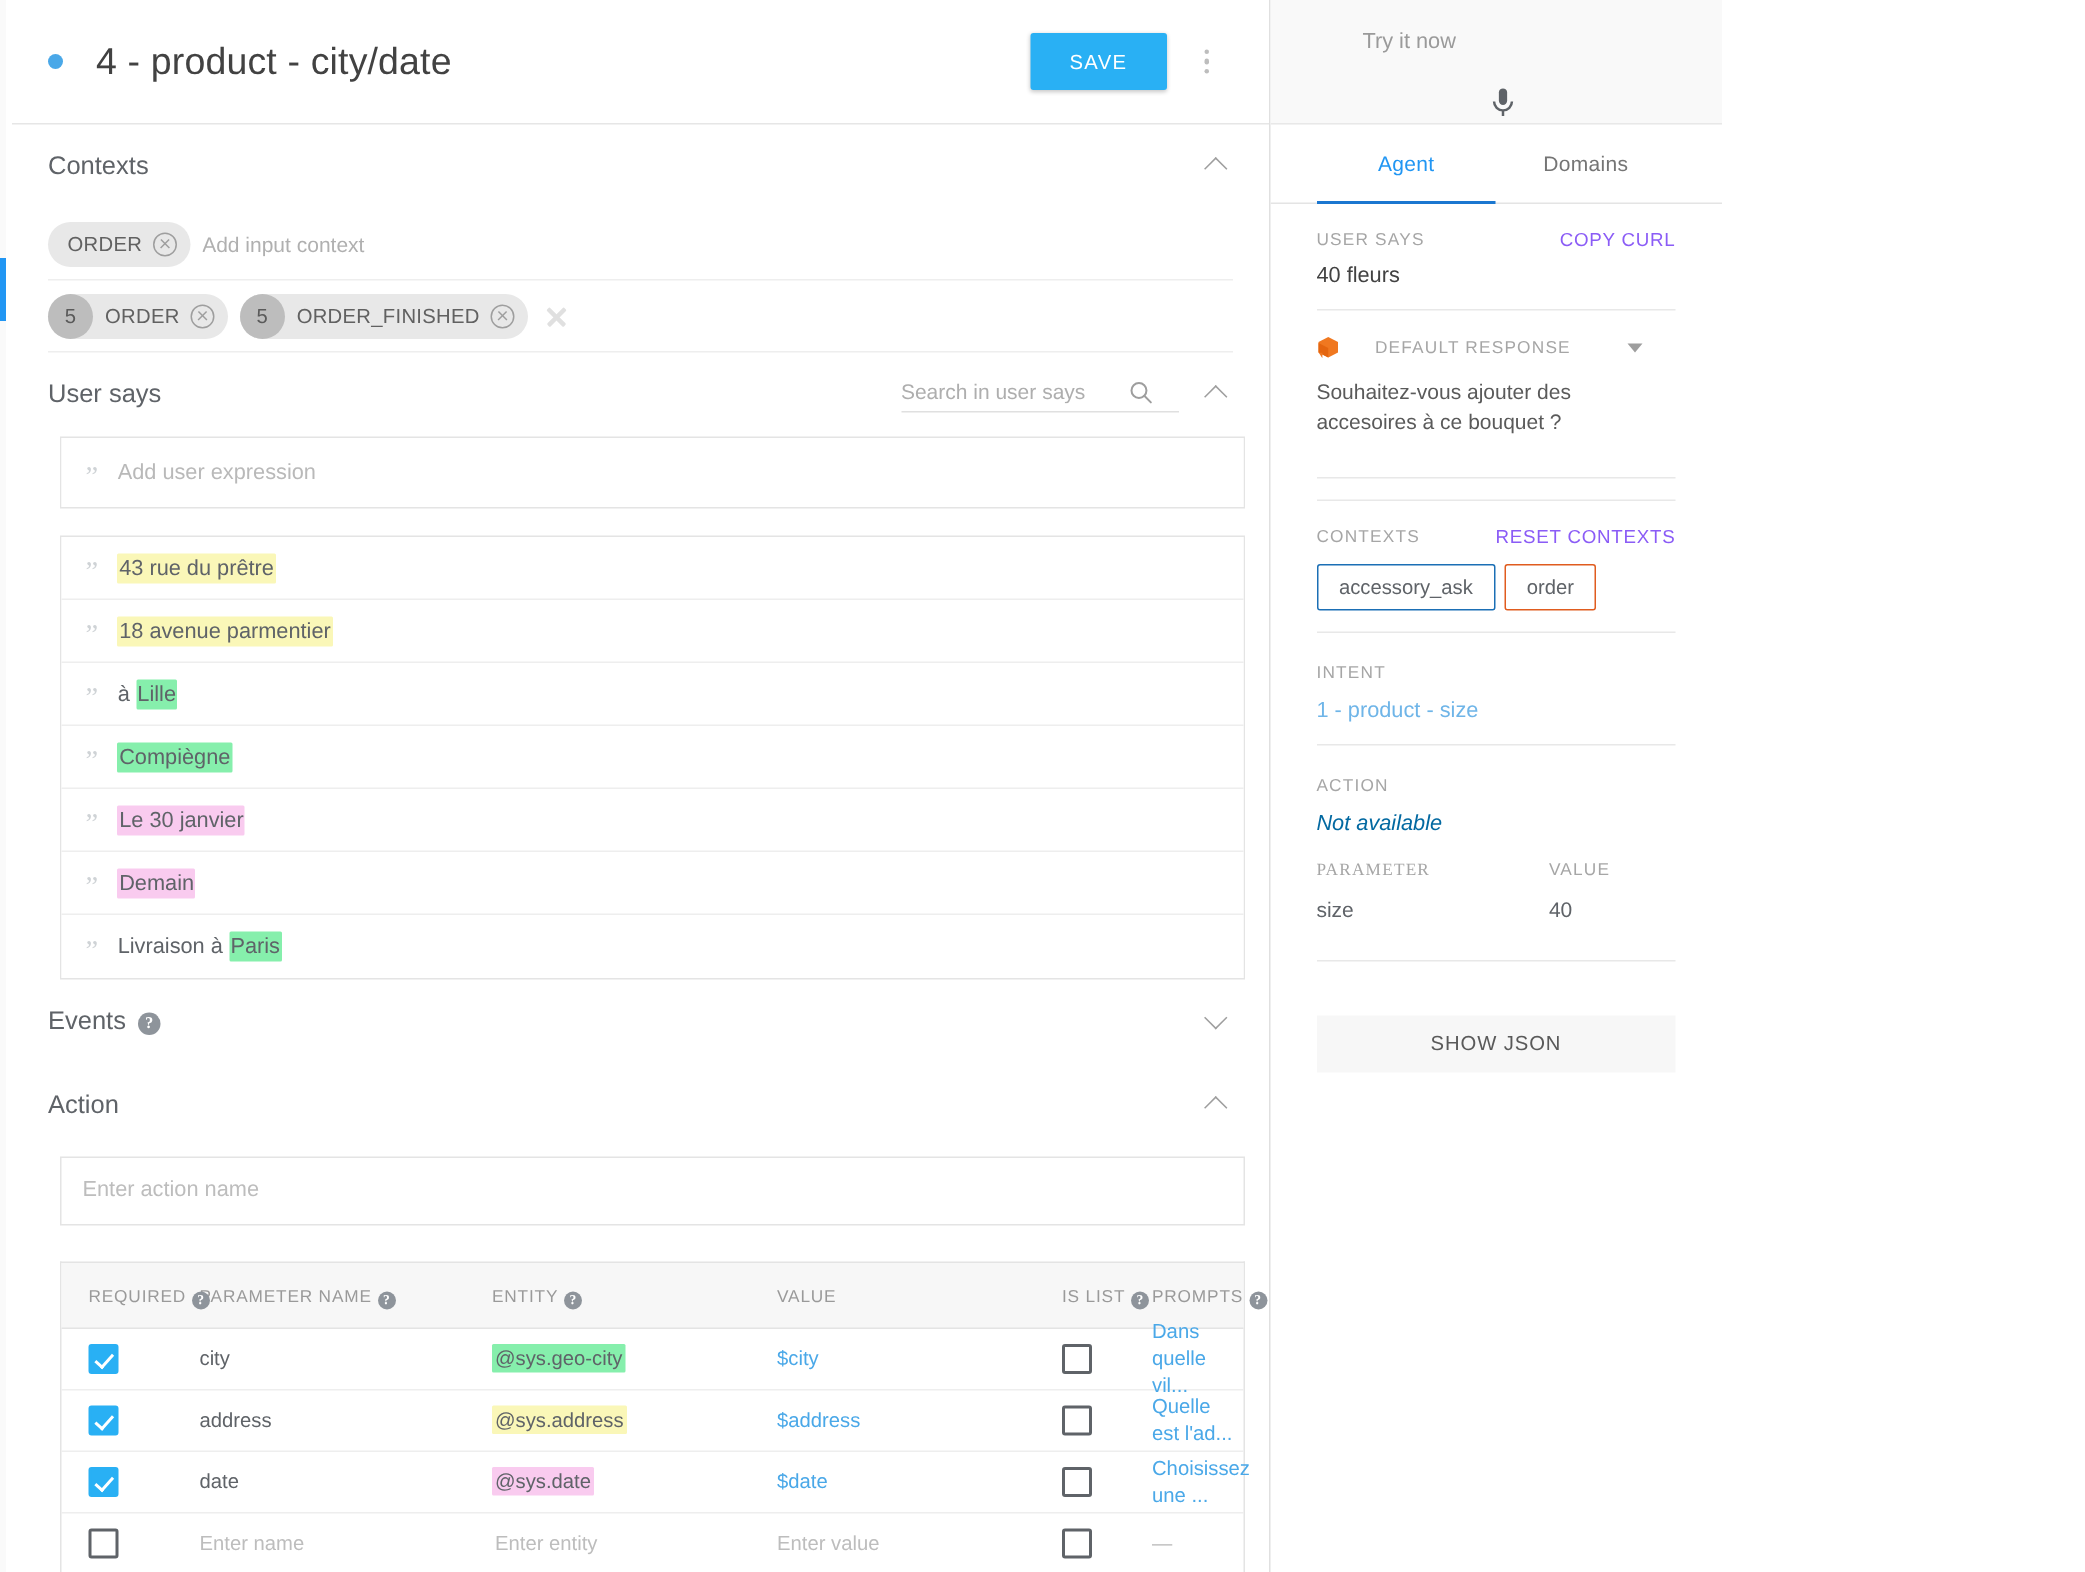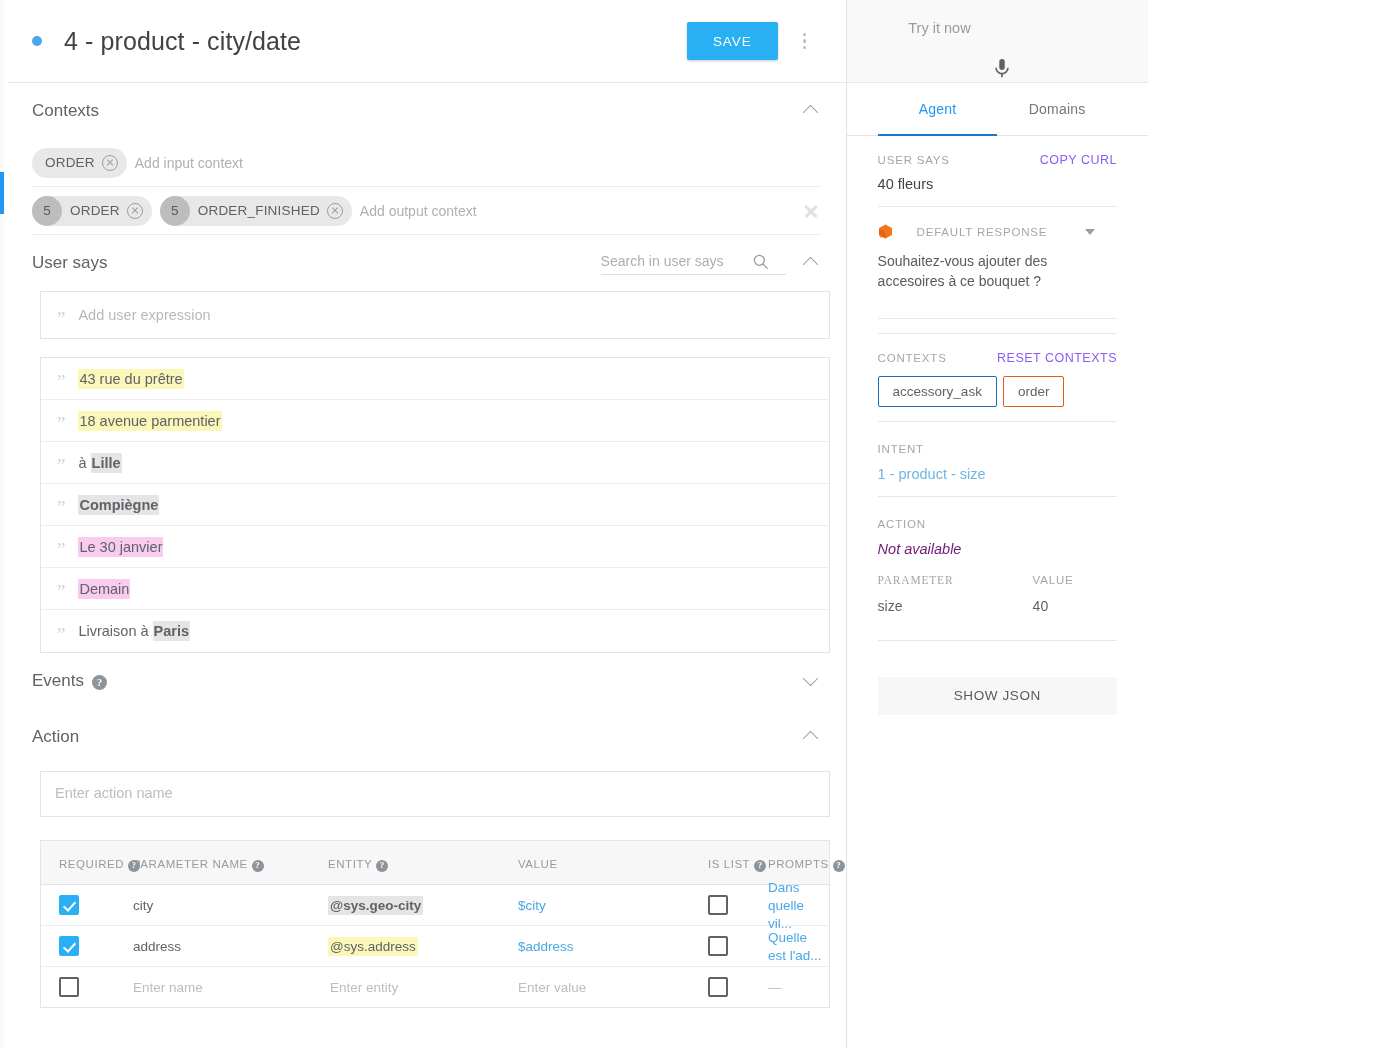--- a/index.html
+++ b/index.html
@@ -169,21 +169,21 @@
   .us-row:last-child { border-bottom: none; }
   .quote {
     color: #cfd3d6; font-size: 19px; margin-right: 14px;
     line-height: 1; font-family: "Liberation Serif", serif;
     flex: 0 0 auto; position: relative; top: 3px;
     letter-spacing: -1px;
   }
   .us-text { font-size: 14.5px; color: #5f6368; }
   .us-text .hl { padding: 2px 1px; border-radius: 1px; }
   .hl-yellow { background: #faf7b8; }
-  .hl-orange { background: #e5e5e5; font-weight: bold; }
+  .hl-orange { background: #86efac; }
   .hl-pink   { background: #f9cbef; }
   .us-placeholder { font-size: 14.5px; color: #b9b9b9; }
   .add-expr-row { height: 46px; }
 
   
   .action-input-wrap { margin: 6px 16px 0 32px; }
   .action-input {
     width: 100%; height: 46px; resize: none; overflow: hidden;
     border: 1px solid #e4e4e4; outline: none;
     font-size: 14.5px; color: #5f6368; font-family: inherit;
@@ -291,21 +291,21 @@
     margin-left: 14px; cursor: pointer;
   }
   .ctx-boxes { display: flex; gap: 6px; margin-top: 11px; }
   .ctx-box {
     border: 1px solid #1b6fb5; color: #5f6368;
     font-size: 13.5px; padding: 7px 14px; border-radius: 2px;
     cursor: pointer; background: #fff;
   }
   .ctx-box.orange { border-color: #e05c1f; }
   .rp-link { font-size: 14.5px; color: #6fb5e8; margin-top: 9px; cursor: pointer; }
-  .rp-italic { font-size: 14.5px; color: #701a75; font-style: italic; margin-top: 9px; }
+  .rp-italic { font-size: 14.5px; color: #0369a1; font-style: italic; margin-top: 9px; }
   .pv-head { display: flex; margin-top: 17px; }
   .pv-head .rp-label:first-child { width: 155px; font-family: Liberation Serif, serif; }
   .pv-row { display: flex; margin-top: 12px; }
   .pv-row .cellp { font-size: 14px; color: #5f6368; }
   .pv-row .cellp:first-child { width: 155px; }
   .show-json {
     margin: 22px 31px 0; height: 38px; background: #f7f7f7;
     display: flex; align-items: center; justify-content: center;
     font-size: 13.5px; color: #5a5a5a; letter-spacing: .6px;
     cursor: pointer; border: none; width: calc(100% - 62px);
@@ -355,21 +355,20 @@
         <span class="chip with-count">
           <span class="chip-count">5</span>
           <span class="chip-label">ORDER</span>
           <span class="chip-x"></span>
         </span>
         <span class="chip with-count">
           <span class="chip-count">5</span>
           <span class="chip-label">ORDER_FINISHED</span>
           <span class="chip-x"></span>
         </span>
-        <input class="ctx-input" placeholder="Add output context" style="">
         <span class="ctx-clear"></span>
       </div>
 
       <div class="section-head">
         <span class="section-title">User says</span>
         <span class="sh-spacer"></span>
         <span class="search-wrap">
           <input class="search-input" placeholder="Search in user says" style="">
           <svg class="search-icon" viewBox="0 0 24 24">
             <circle cx="10.5" cy="10.5" r="6.3" fill="none" stroke="#9e9e9e" stroke-width="1.7"></circle>
@@ -478,20 +477,32 @@
               <span class="c-name"><span class="cell">address</span></span>
               <span class="c-entity"><span class="ent hl-yellow">@sys.address</span></span>
               <span class="c-value"><span class="cell val">$address</span></span>
               <span class="c-islist">
                 <span class="cb"></span>
               </span>
               <span class="c-prompt"><span class="cell link">Quelle est l'ad...</span></span>
             </div>
             <div class="prow">
               <span class="c-req">
+                <span class="cb checked"></span>
+              </span>
+              <span class="c-name"><span class="cell">date</span></span>
+              <span class="c-entity"><span class="ent hl-pink">@sys.date</span></span>
+              <span class="c-value"><span class="cell val">$date</span></span>
+              <span class="c-islist">
+                <span class="cb"></span>
+              </span>
+              <span class="c-prompt"><span class="cell link">Choisissez une ...</span></span>
+            </div>
+            <div class="prow">
+              <span class="c-req">
                 <span class="cb"></span>
               </span>
               <span class="c-name"><span class="cell muted">Enter name</span></span>
               <span class="c-entity"><span class="ent cell muted">Enter entity</span></span>
               <span class="c-value"><span class="cell muted">Enter value</span></span>
               <span class="c-islist">
                 <span class="cb"></span>
               </span>
               <span class="c-prompt"><span class="cell muted">—</span></span>
             </div>

